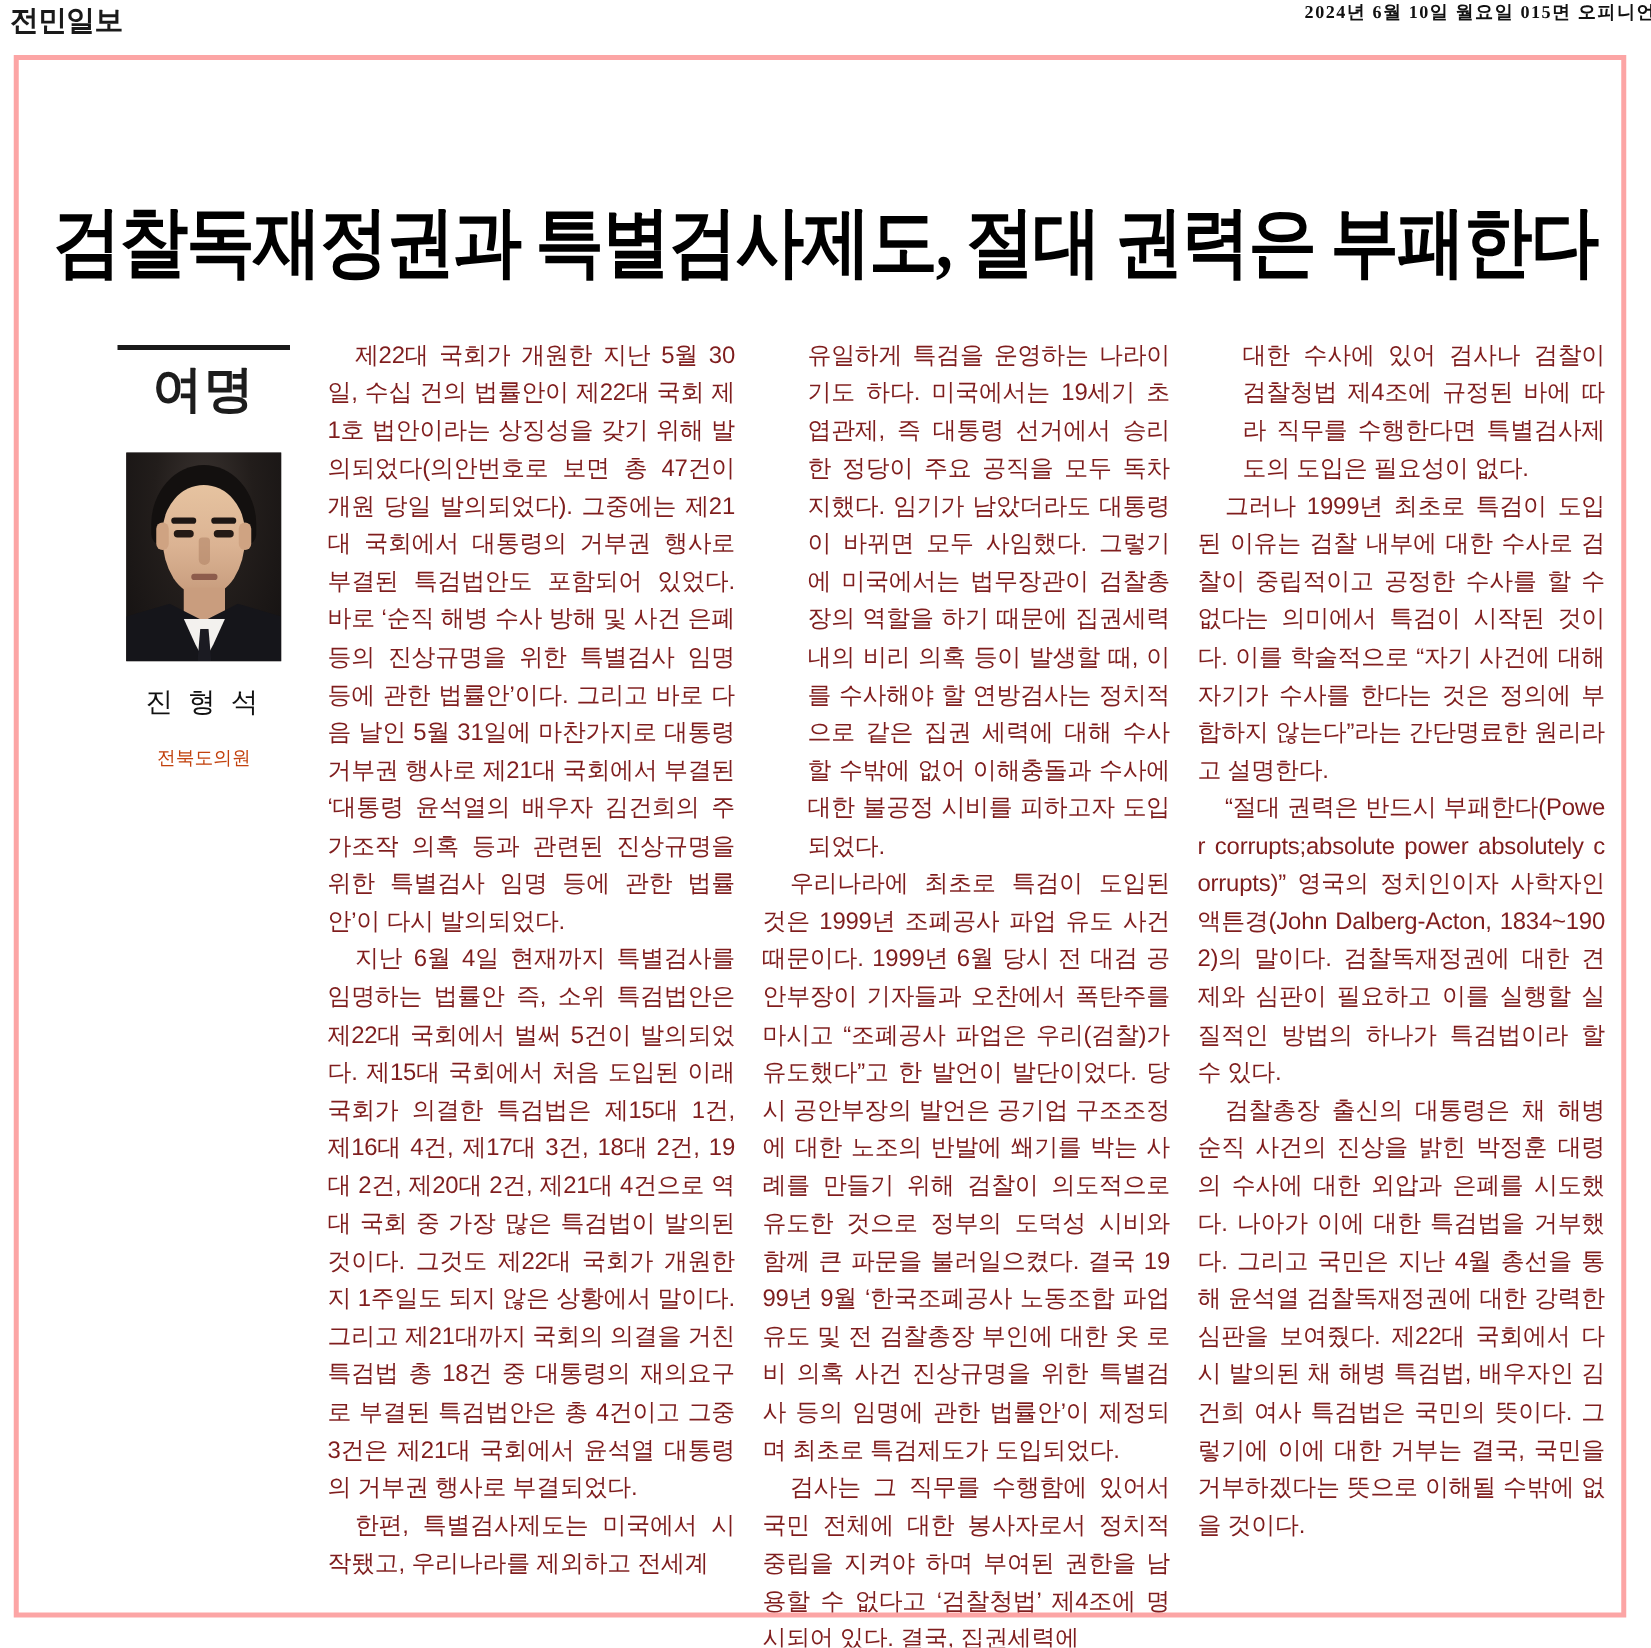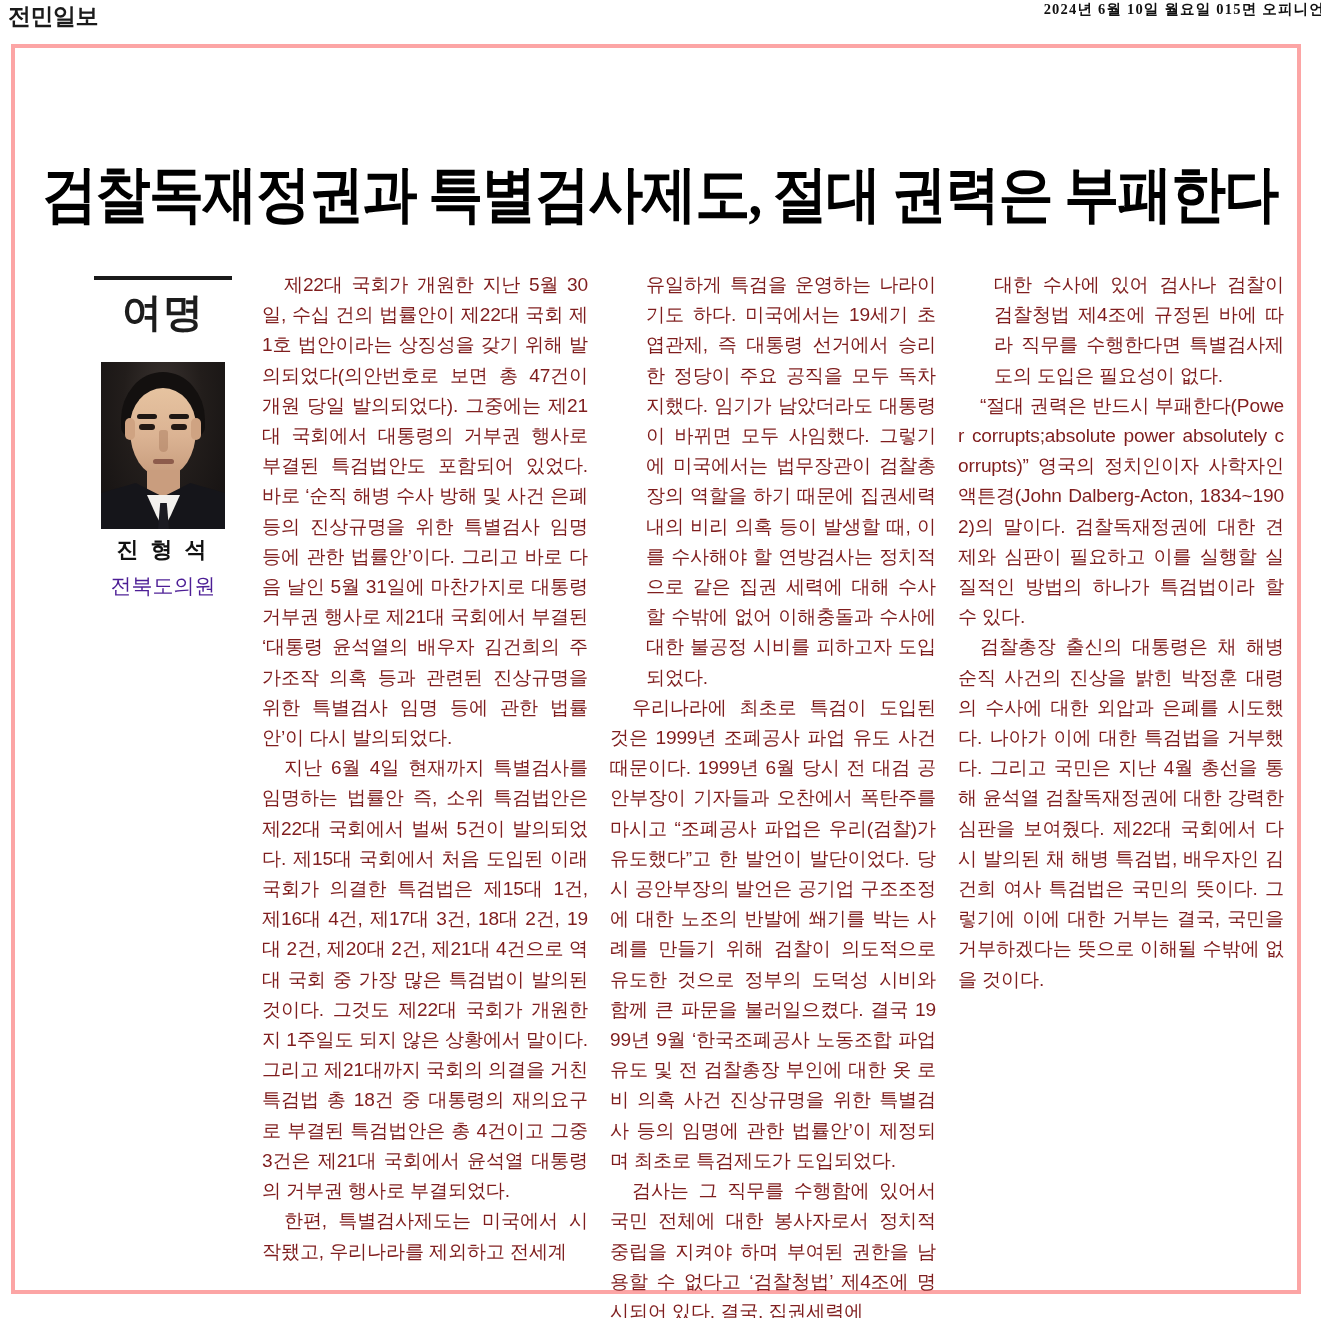--- a/index.html
+++ b/index.html
@@ -154,33 +154,33 @@
     position:absolute; left:46px; bottom:0; width:33px; height:34px;
     background:#f3f1ee;
     clip-path: polygon(0 0, 100% 0, 72% 60%, 50% 100%, 28% 60%);
   }
   .ph-tie {
     position:absolute; left:57px; bottom:0; width:11px; height:26px;
     background:#1b1b22;
     clip-path: polygon(20% 0, 80% 0, 100% 100%, 0 100%);
   }
   .author-name {
-    margin-top: 6px;
-    font-family: "Liberation Sans", "DejaVu Sans", sans-serif;
-    font-weight: bold;
+    margin-top: 18px;
+    font-family: "Liberation Sans", "DejaVu Sans", sans-serif;
+    font-weight: normal;
     font-size: 22px;
     letter-spacing: 3px;
     color: #111;
   }
   .author-title {
-    margin-top: 7px;
-    font-family: "Liberation Sans", "DejaVu Sans", sans-serif;
-    font-size: 21px;
+    margin-top: 20px;
+    font-family: "Liberation Sans", "DejaVu Sans", sans-serif;
+    font-size: 15px;
     letter-spacing: 0px;
-    color: #4c1d95;
+    color: #c2410c;
   }
 
   
   .columns {
     position: absolute;
     left: 247px;
     top: 222px;
     width: 1022px;
     display: flex;
     gap: 22px;
@@ -252,18 +252,19 @@
     </div>
 
     <div class="col">
       <p class="cont">유일하게 특검을 운영하는 나라이기도 하다. 미국에서는 19세기 초 엽관제, 즉 대통령 선거에서 승리한 정당이 주요 공직을 모두 독차지했다. 임기가 남았더라도 대통령이 바뀌면 모두 사임했다. 그렇기에 미국에서는 법무장관이 검찰총장의 역할을 하기 때문에 집권세력 내의 비리 의혹 등이 발생할 때, 이를 수사해야 할 연방검사는 정치적으로 같은 집권 세력에 대해 수사할 수밖에 없어 이해충돌과 수사에 대한 불공정 시비를 피하고자 도입되었다.</p>
       <p>우리나라에 최초로 특검이 도입된 것은 1999년 조폐공사 파업 유도 사건 때문이다. 1999년 6월 당시 전 대검 공안부장이 기자들과 오찬에서 폭탄주를 마시고 “조폐공사 파업은 우리(검찰)가 유도했다”고 한 발언이 발단이었다. 당시 공안부장의 발언은 공기업 구조조정에 대한 노조의 반발에 쐐기를 박는 사례를 만들기 위해 검찰이 의도적으로 유도한 것으로 정부의 도덕성 시비와 함께 큰 파문을 불러일으켰다. 결국 1999년 9월 ‘한국조폐공사 노동조합 파업 유도 및 전 검찰총장 부인에 대한 옷 로비 의혹 사건 진상규명을 위한 특별검사 등의 임명에 관한 법률안’이 제정되며 최초로 특검제도가 도입되었다.</p>
       <p>검사는 그 직무를 수행함에 있어서 국민 전체에 대한 봉사자로서 정치적 중립을 지켜야 하며 부여된 권한을 남용할 수 없다고 ‘검찰청법’ 제4조에 명시되어 있다. 결국, 집권세력에</p>
     </div>
 
     <div class="col">
       <p class="cont">대한 수사에 있어 검사나 검찰이 검찰청법 제4조에 규정된 바에 따라 직무를 수행한다면 특별검사제도의 도입은 필요성이 없다.</p>
+      <p>그러나 1999년 최초로 특검이 도입된 이유는 검찰 내부에 대한 수사로 검찰이 중립적이고 공정한 수사를 할 수 없다는 의미에서 특검이 시작된 것이다. 이를 학술적으로 “자기 사건에 대해 자기가 수사를 한다는 것은 정의에 부합하지 않는다”라는 간단명료한 원리라고 설명한다.</p>
       <p>“절대 권력은 반드시 부패한다(Power corrupts;absolute power absolutely corrupts)” 영국의 정치인이자 사학자인 액튼경(John Dalberg-Acton, 1834~1902)의 말이다. 검찰독재정권에 대한 견제와 심판이 필요하고 이를 실행할 실질적인 방법의 하나가 특검법이라 할 수 있다.</p>
       <p>검찰총장 출신의 대통령은 채 해병 순직 사건의 진상을 밝힌 박정훈 대령의 수사에 대한 외압과 은폐를 시도했다. 나아가 이에 대한 특검법을 거부했다. 그리고 국민은 지난 4월 총선을 통해 윤석열 검찰독재정권에 대한 강력한 심판을 보여줬다. 제22대 국회에서 다시 발의된 채 해병 특검법, 배우자인 김건희 여사 특검법은 국민의 뜻이다. 그렇기에 이에 대한 거부는 결국, 국민을 거부하겠다는 뜻으로 이해될 수밖에 없을 것이다.</p>
     </div>
 
   </div>
 </div>
 
 </body></html>

